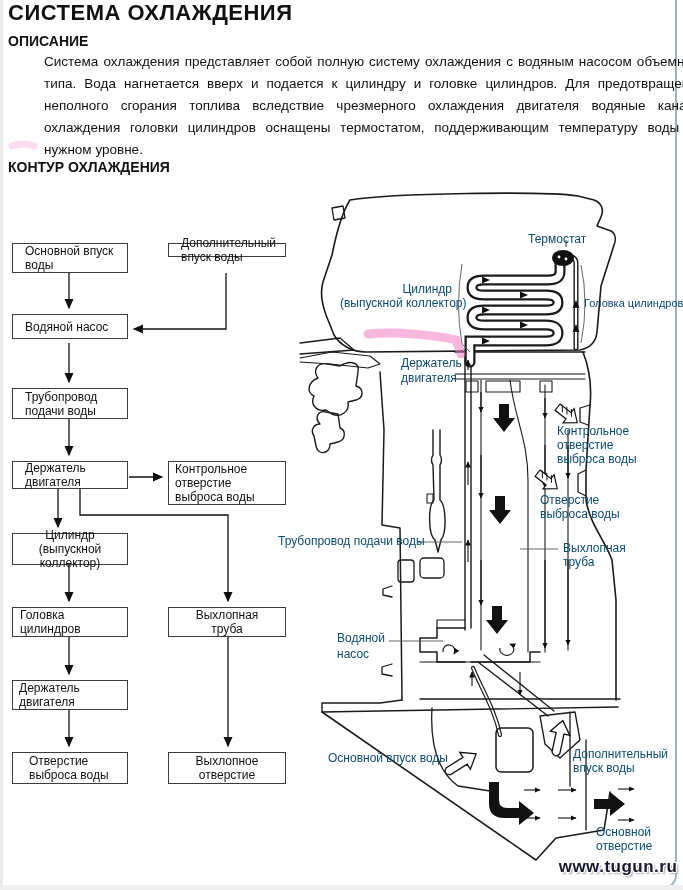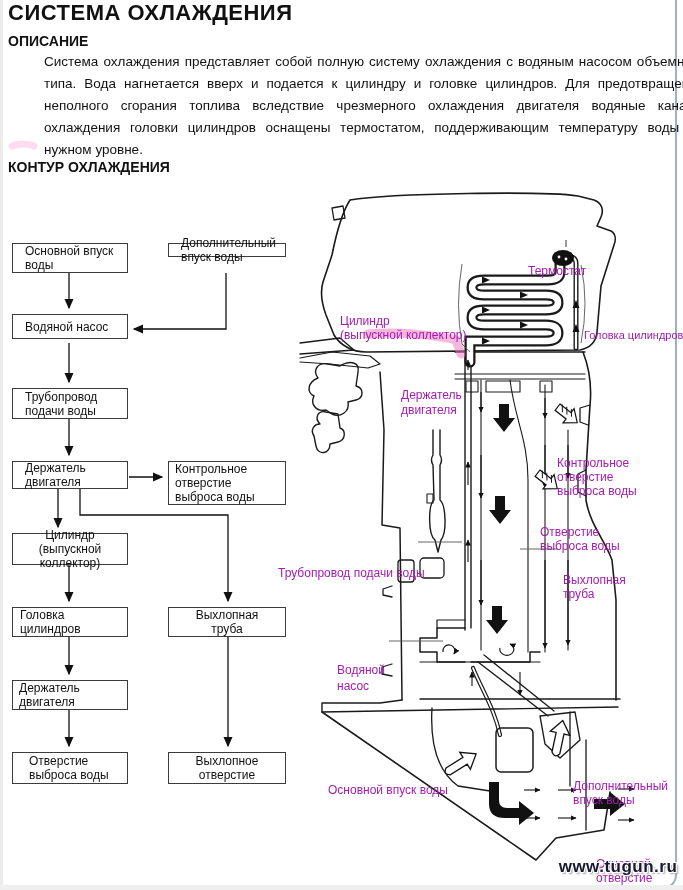--- a/index.html
+++ b/index.html
@@ -9,22 +9,22 @@
          border:2px solid #9db1c2;border-radius:14px;pointer-events:none;}
   .edgeL{position:absolute;left:0;top:0;width:3px;height:890px;background:#ececec;}
   .edgeB{position:absolute;left:0;top:885px;width:683px;height:5px;background:#efefef;}
   .title{position:absolute;left:8px;top:0px;font-size:22px;font-weight:bold;letter-spacing:.5px;}
   .h2{position:absolute;font-size:14px;font-weight:bold;}
   .desc{position:absolute;left:8px;top:51px;width:660px;font-size:13.5px;line-height:22px;
         text-align:justify;text-justify:inter-word;margin-left:36px;}
   .box{position:absolute;border:1px solid #3c3c3c;background:#fff;display:flex;
        align-items:center;font-size:12px;line-height:14px;padding:2px 4px 2px 12px;box-sizing:border-box;}
   .box.center{justify-content:center;text-align:center;padding:2px 11px;}
-  .lbl{position:absolute;font-size:12px;line-height:13.5px;color:#a21caf;white-space:nowrap;margin-top:32px;}
-  .lbl.right{}
+  .lbl{position:absolute;font-size:12px;line-height:13.5px;color:#0c4a6e;white-space:nowrap;}
+  .lbl.right{text-align:right;}
   svg{position:absolute;left:0;top:0;}
   .wm{position:absolute;left:558px;top:857px;width:120px;text-align:center;
       font-size:17px;font-weight:bold;letter-spacing:.5px;color:#181830;
       text-shadow:-1px -1px 0 #fff,1px -1px 0 #fff,-1px 1px 0 #fff,1px 1px 0 #fff,2px 2px 2px #999;}
 </style>
 </head>
 <body>
 
 <svg width="683" height="890" viewBox="0 0 683 890">
   <defs>

